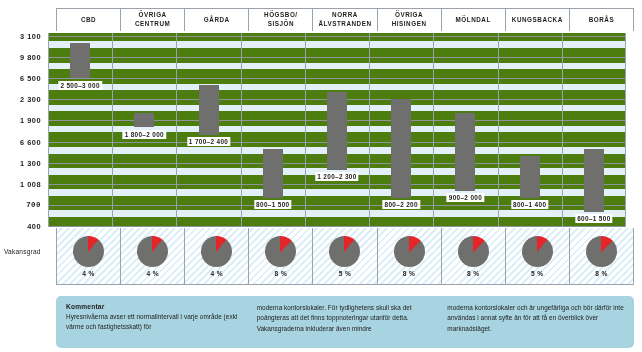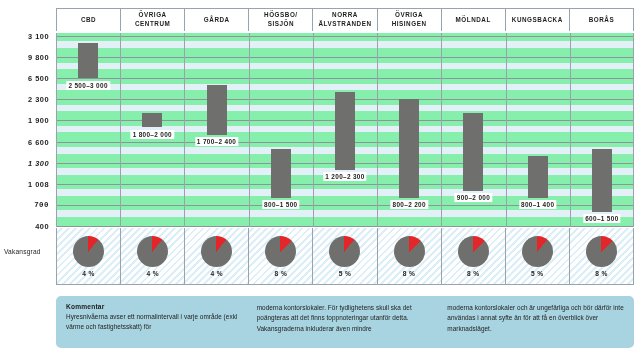--- a/index.html
+++ b/index.html
@@ -24,23 +24,23 @@
     flex: 1 1 0; height: 100%;
     border-right: 1px solid #9aa3ab;
     display: flex; align-items: center; justify-content: center;
     text-align: center;
     font-size: 6.3px; font-weight: bold; color: #1d1d1b;
     letter-spacing: .55px; line-height: 1.38;
     padding: 0 1px;
   }
 
   .plot {
-    position: absolute; left: 56px; top: 33px;
+    position: absolute; left: 48px; top: 33px;
     width: 578px; height: 194px;
-    background: #86efac;
+    background: #4d7c0f;
   }
   .bands { position: absolute; inset: 0; }
   .band {
     position: absolute; left: 0; width: 100%;
     background: #e3f0f7;
   }
   .gridline {
     position: absolute; left: 0; width: 100%; height: 1px;
     background: #8d949b;
   }
@@ -160,21 +160,21 @@
         <div class="ytick" style="top: 24.1111px;">9 800</div>
         <div class="gridline" style="top: 45.2222px;"></div>
         <div class="ytick" style="top: 45.2222px;">6 500</div>
         <div class="gridline" style="top: 66.3333px;"></div>
         <div class="ytick" style="top: 66.3333px;">2 300</div>
         <div class="gridline" style="top: 87.4444px;"></div>
         <div class="ytick" style="top: 87.4444px;">1 900</div>
         <div class="gridline" style="top: 108.556px;"></div>
         <div class="ytick" style="top: 108.556px;">6 600</div>
         <div class="gridline" style="top: 129.667px;"></div>
-        <div class="ytick" style="top: 129.667px; font-style: italic;">1 300</div>
+        <div class="ytick" style="top: 129.667px;">1 300</div>
         <div class="gridline" style="top: 150.778px;"></div>
         <div class="ytick" style="top: 150.778px;">1 008</div>
         <div class="gridline" style="top: 171.889px;"></div>
         <div class="ytick" style="top: 171.889px; font-family: Liberation Mono, monospace;">700</div>
         <div class="gridline" style="top: 193px;"></div>
         <div class="ytick" style="top: 193px;">400</div>
       </div>
     <div class="colwrap">
         <div class="vsep edge" style="left: 0px;"></div>
         <div class="vsep" style="left: 64.2222px;"></div>

